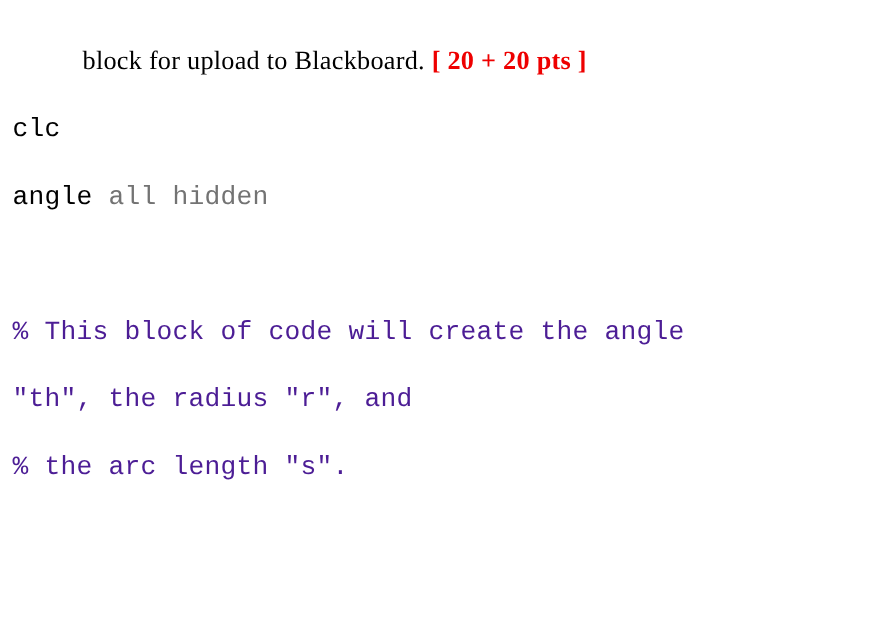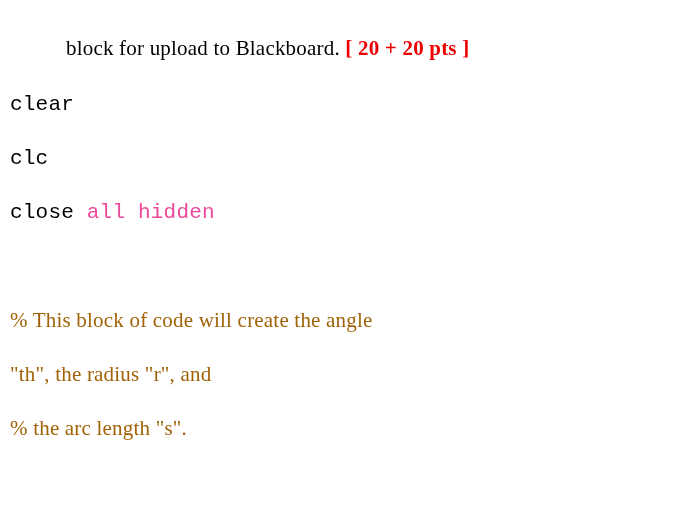--- a/index.html
+++ b/index.html
@@ -24,32 +24,31 @@
     font-family: "Times New Roman", Times, serif;
     font-size: 21px;
     white-space: normal;
     padding-left: 56px;
     margin-bottom: 2px;
   }
   .pts {
     color: #ee0000;
     font-weight: bold;
   }
-  .k-purple { color: #ec4899; }   
-  .k-green  { color: #a16207; font-family: Liberation Serif, serif; }   
+  .k-purple { color: #737373; }   
+  .k-green  { color: #4c1d95; }   
   .blank { height: 27px; }
 </style>
 </head>
 <body>
 
 <div class="page">
 <div class="instr"><span>block for upload to Blackboard.  </span><span class="pts">[ </span><span class="pts">20 + 20 pts</span><span class="pts"> ]</span></div>
-<div>clear</div>
 <div>clc</div>
-<div><span>close </span><span class="k-purple">all hidden</span></div>
+<div><span>angle </span><span class="k-purple">all hidden</span></div>
 <div class="blank"></div>
 <div class="k-green">% This block of code will create the angle</div>
 <div class="k-green">"th", the radius "r", and</div>
 <div class="k-green">% the arc length "s".</div>
 
 
 
 
 
 

